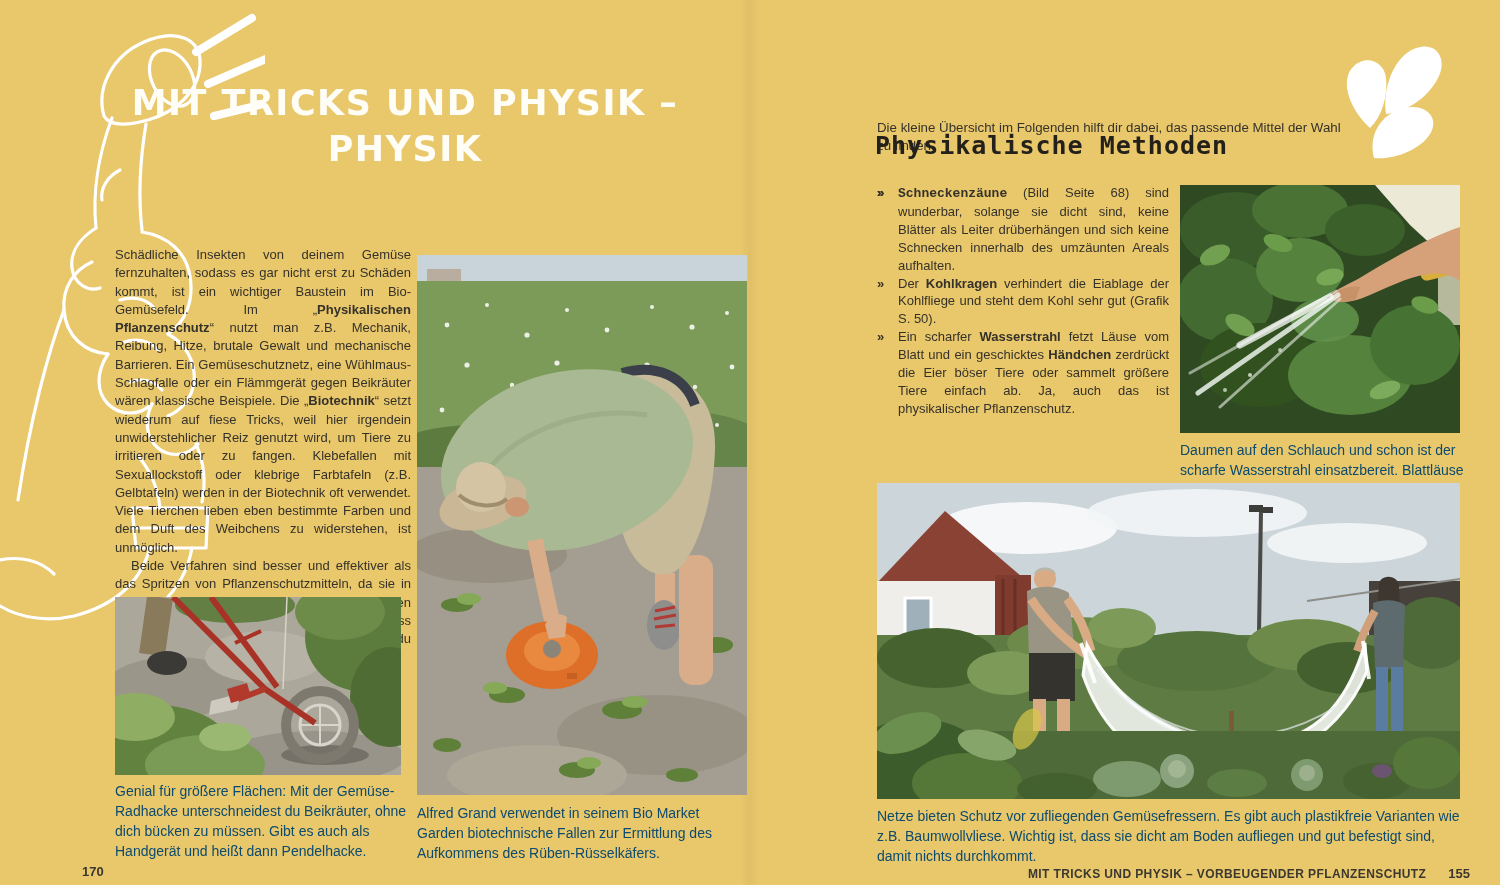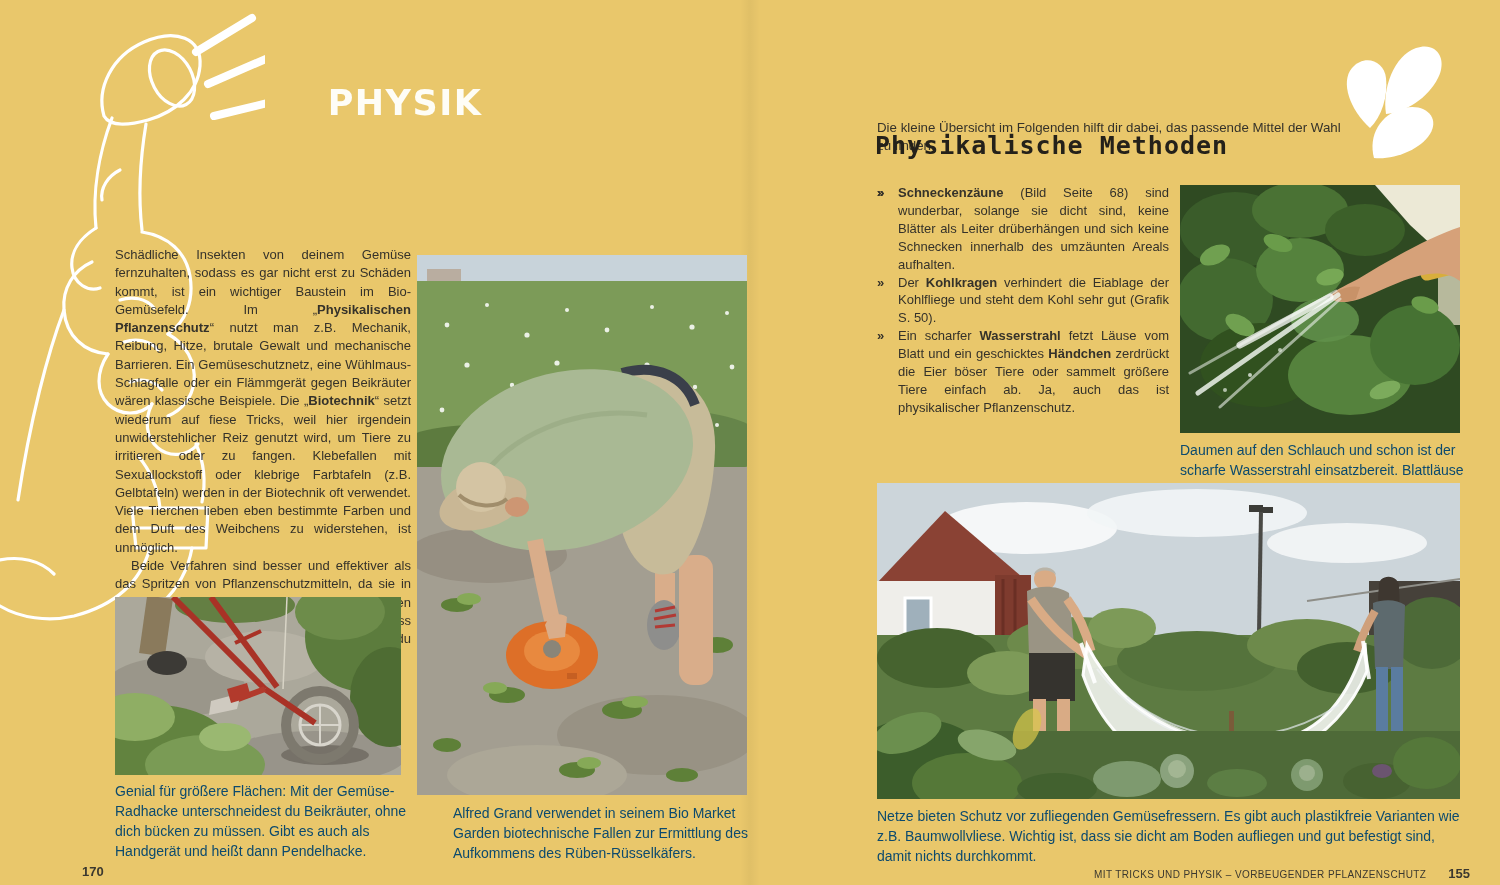--- a/index.html
+++ b/index.html
@@ -29,21 +29,21 @@
   }
   .body-col p + p { text-indent:16px; }
   .photo { position:absolute; overflow:hidden; }
   .photo svg { display:block; width:100%; height:100%; }
   .ph-wheelhoe { left:115px; top:597px; width:286px; height:178px; }
   .ph-trap     { left:417px; top:255px; width:330px; height:540px; }
   .ph-spray    { left:1180px; top:185px; width:280px; height:248px; }
   .ph-net      { left:877px;  top:483px; width:583px; height:316px; }
   .caption { position:absolute; color:#0c4a6e; font-size:14px; line-height:20px; }
   .cap-wheelhoe { left:115px; top:781px; width:305px; }
-  .cap-trap     { left:417px; top:803px; width:330px;margin-left:36px; }
+  .cap-trap     { left:417px; top:803px; width:330px; }
   .cap-spray    { left:1180px; top:440px; width:292px; }
   .cap-net      { left:877px;  top:806px; width:585px; }
   
   .intro { position:absolute; left:877px; top:91px; width:470px; color:#35322a; font-size:13.3px; line-height:18px;margin-top:28px; }
   .section-heading {
     position:absolute; left:875px; top:131px;
     color:#24211a; font-family:"DejaVu Sans Mono", monospace;
     font-size:25px; font-weight:700; letter-spacing:1px;
   }
   .bullets { position:absolute; left:877px; top:184px; width:292px; list-style:none; }
@@ -52,21 +52,21 @@
     color:#35322a; font-size:13px; line-height:17.9px; text-align:justify;
   }
   .bullets li .marker { position:absolute; left:0; top:0; font-weight:700; }
   
   .pagenum-left { position:absolute; left:82px; top:864px; color:#3b382f; font-size:13px; font-weight:600; }
   .footer-right {
     position:absolute; right:30px; top:866px; width:700px;
     display:flex; justify-content:flex-end; align-items:baseline; gap:22px;
     color:#3b382f;
   }
-  .footer-right .running-title { font-size:10px; letter-spacing:0.4px; font-weight:400; }
+  .footer-right .running-title { font-size:12px; letter-spacing:0.4px; font-weight:700; }
   .footer-right .pagenum { font-size:13px; font-weight:600; }
 </style>
 </head>
 <body>
 
 <div class="spread">
   <div class="gutter"></div>
 
   <div class="hose-art">
     <svg viewBox="0 0 265 625" fill="none" stroke="#ffffff" stroke-width="3.2" stroke-linecap="round" stroke-linejoin="round">
@@ -109,20 +109,21 @@
 
   <div class="splash-art">
     <svg viewBox="0 0 130 140" fill="#ffffff" stroke="none">
       <path d="M42 96 C22 78 12 50 24 36 C36 22 56 28 58 46 C60 64 54 84 42 96 Z"></path>
       <path d="M58 82 C54 56 66 24 88 16 C108 9 120 26 110 46 C100 66 78 80 58 82 Z"></path>
       <path d="M46 126 C40 104 52 82 76 76 C98 71 112 86 102 102 C92 118 66 128 46 126 Z"></path>
     </svg>
   </div>
 
   <div class="title">
+    <div>MIT TRICKS UND PHYSIK –</div>
     <div>PHYSIK</div>
   </div>
 
   <div class="body-col">
     <p><span>Schädliche Insekten von deinem Gemüse fernzuhalten, sodass es gar nicht erst zu Schäden kommt, ist ein wichtiger Baustein im Bio-Gemüsefeld. Im „</span><span style="font-weight: 700;">Physikalischen Pflanzenschutz</span><span>“ nutzt man z.B. Mechanik, Reibung, Hitze, brutale Gewalt und mechanische Barrieren. Ein Gemüseschutznetz, eine Wühlmaus-Schlagfalle oder ein Flämmgerät gegen Beikräuter wären klassische Beispiele. Die „</span><span style="font-weight: 700;">Biotechnik</span><span>“ setzt wiederum auf fiese Tricks, weil hier irgendein unwiderstehlicher Reiz genutzt wird, um Tiere zu irritieren oder zu fangen. Klebefallen mit Sexuallockstoff oder klebrige Farbtafeln (z.B. Gelbtafeln) werden in der Biotechnik oft verwendet. Viele Tierchen lieben eben bestimmte Farben und dem Duft des Weibchens zu widerstehen, ist unmöglich.</span></p>
     <p><span>Beide Verfahren sind besser und effektiver als das Spritzen von Pflanzenschutzmitteln, da sie in der Regel </span><span style="font-style: italic;">vor</span><span> dem Schaden angewendet werden oder (wie bei der Biotechnik) Hinweise geben, dass ein Schadtier unterwegs ist – so kannst du schneller Gegenmaßnahmen setzen.</span></p>
   </div>
 
   <div class="photo ph-wheelhoe">
     <svg viewBox="0 0 286 178" preserveAspectRatio="none">
@@ -250,21 +251,21 @@
 
   <ul class="bullets">
     <li>
       <span class="marker">»</span>
     </li>
     <li>
       <span class="marker">»</span>
     </li>
     <li>
       <span class="marker">»</span>
-      <span><span style="font-weight: 700;">Schneckenzäune</span><span> (Bild Seite 68) sind wunderbar, solange sie dicht sind, keine Blätter als Leiter drüberhängen und sich keine Schnecken innerhalb des umzäunten Areals aufhalten.</span></span>
+      <span><span style="font-weight: 700; font-family: Liberation Mono, monospace;">Schneckenzäune</span><span> (Bild Seite 68) sind wunderbar, solange sie dicht sind, keine Blätter als Leiter drüberhängen und sich keine Schnecken innerhalb des umzäunten Areals aufhalten.</span></span>
     </li>
     <li>
       <span class="marker">»</span>
       <span><span>Der </span><span style="font-weight: 700;">Kohlkragen</span><span> verhindert die Eiablage der Kohlfliege und steht dem Kohl sehr gut (Grafik S. 50).</span></span>
     </li>
     <li>
       <span class="marker">»</span>
       <span><span>Ein scharfer </span><span style="font-weight: 700;">Wasserstrahl</span><span> fetzt Läuse vom Blatt und ein geschicktes </span><span style="font-weight: 700;">Händchen</span><span> zerdrückt die Eier böser Tiere oder sammelt größere Tiere einfach ab. Ja, auch das ist physikalischer Pflanzenschutz.</span></span>
     </li>
   </ul>

